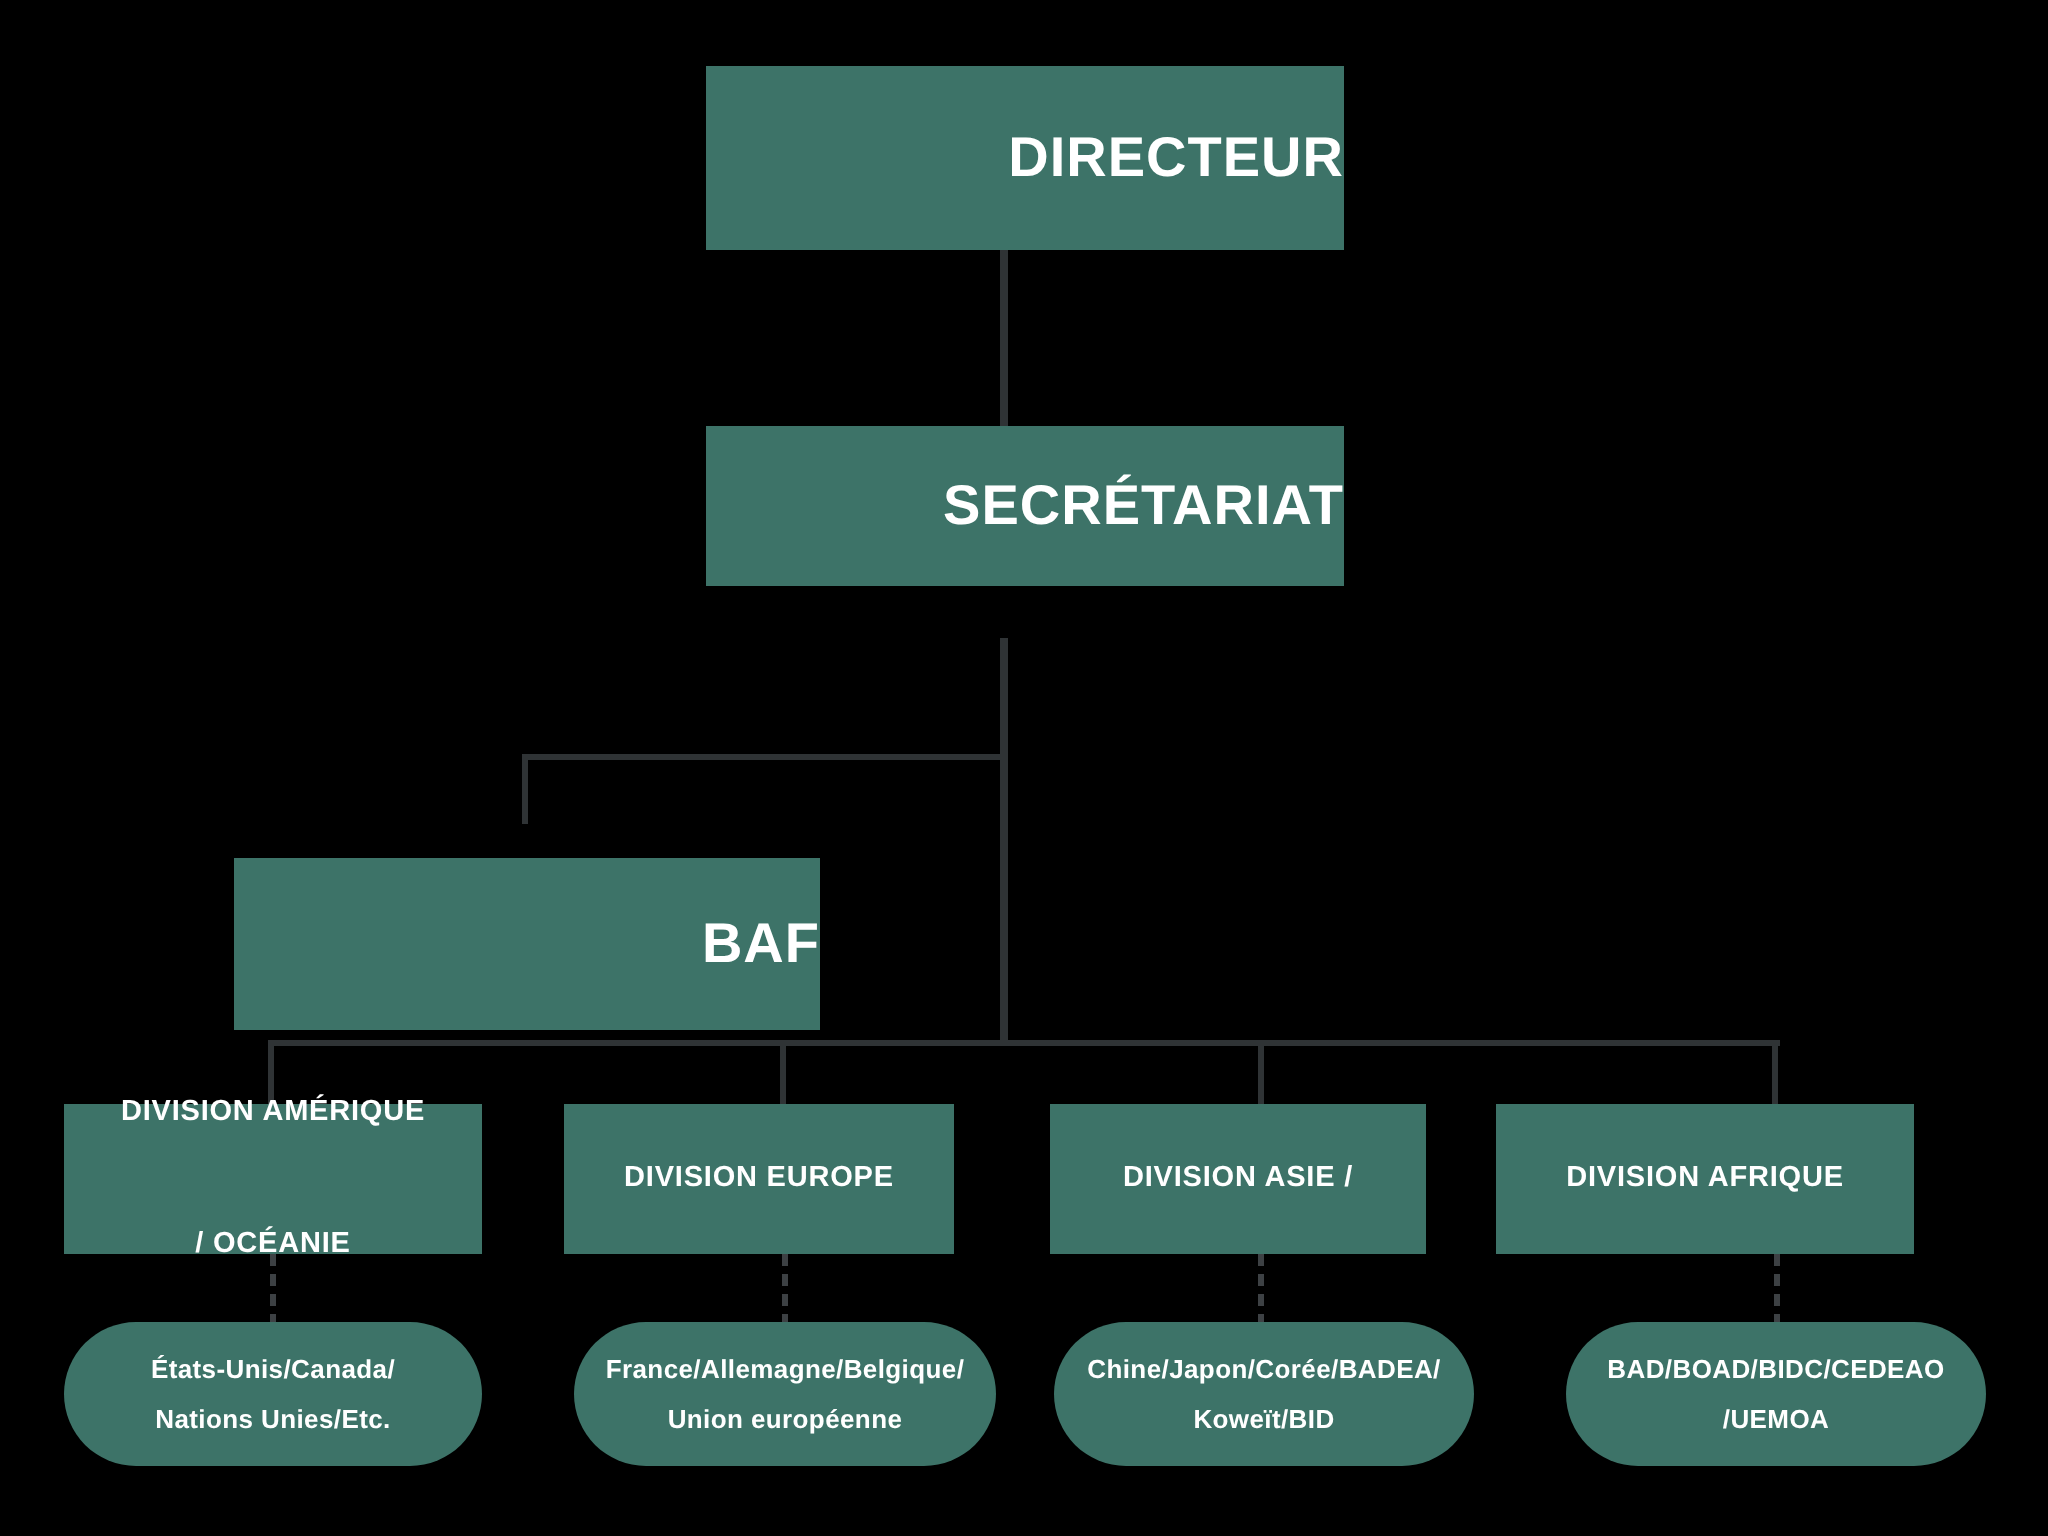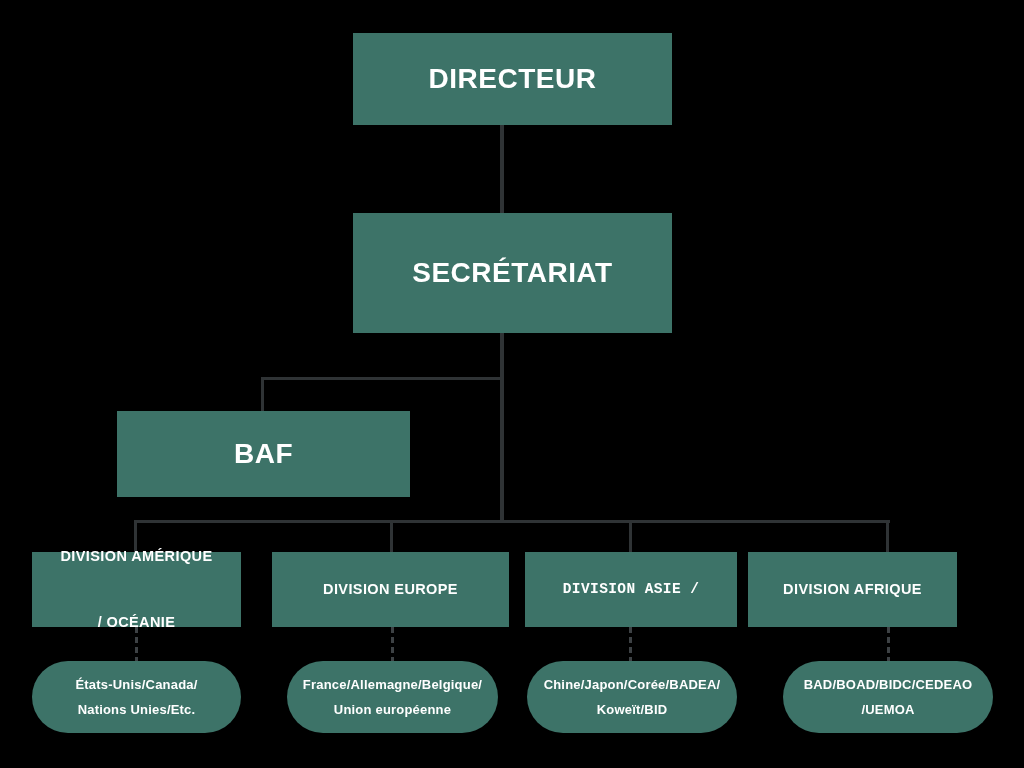--- a/index.html
+++ b/index.html
@@ -31,34 +31,35 @@
     display: flex;
     flex-direction: column;
     align-items: center;
     justify-content: center;
     text-align: center;
     font-weight: bold;
   }
   .box-main {
     font-size: 28px;
     letter-spacing: 0.5px;
+    align-items: flex-end;
   }
   #directeur   { left: 353px; top: 33px;  width: 319px; height: 92px; }
-  #secretariat { left: 353px; top: 213px; width: 319px; height: 120px; }
-  #baf         { left: 117px; top: 411px; width: 293px; height: 86px; }
+  #secretariat { left: 353px; top: 213px; width: 319px; height: 80px; }
+  #baf         { left: 117px; top: 429px; width: 293px; height: 86px; }
 
   .box-division {
     font-size: 14.5px;
     line-height: 27px;
     letter-spacing: 0.4px;
     top: 552px; height: 75px;
   }
   #division-0 { left: 32px;  width: 209px; gap: 39px; }
-  #division-1 { left: 272px; width: 237px; }
-  #division-2 { left: 525px; width: 212px; font-family: Liberation Mono, monospace; }
+  #division-1 { left: 282px; width: 195px; }
+  #division-2 { left: 525px; width: 188px; }
   #division-3 { left: 748px; width: 209px; }
 
   .pill {
     font-size: 13px;
     line-height: 25px;
     letter-spacing: 0.2px;
     border-radius: 36px;
     top: 661px; height: 72px;
   }
   #pill-0 { left: 32px;  width: 209px; }

